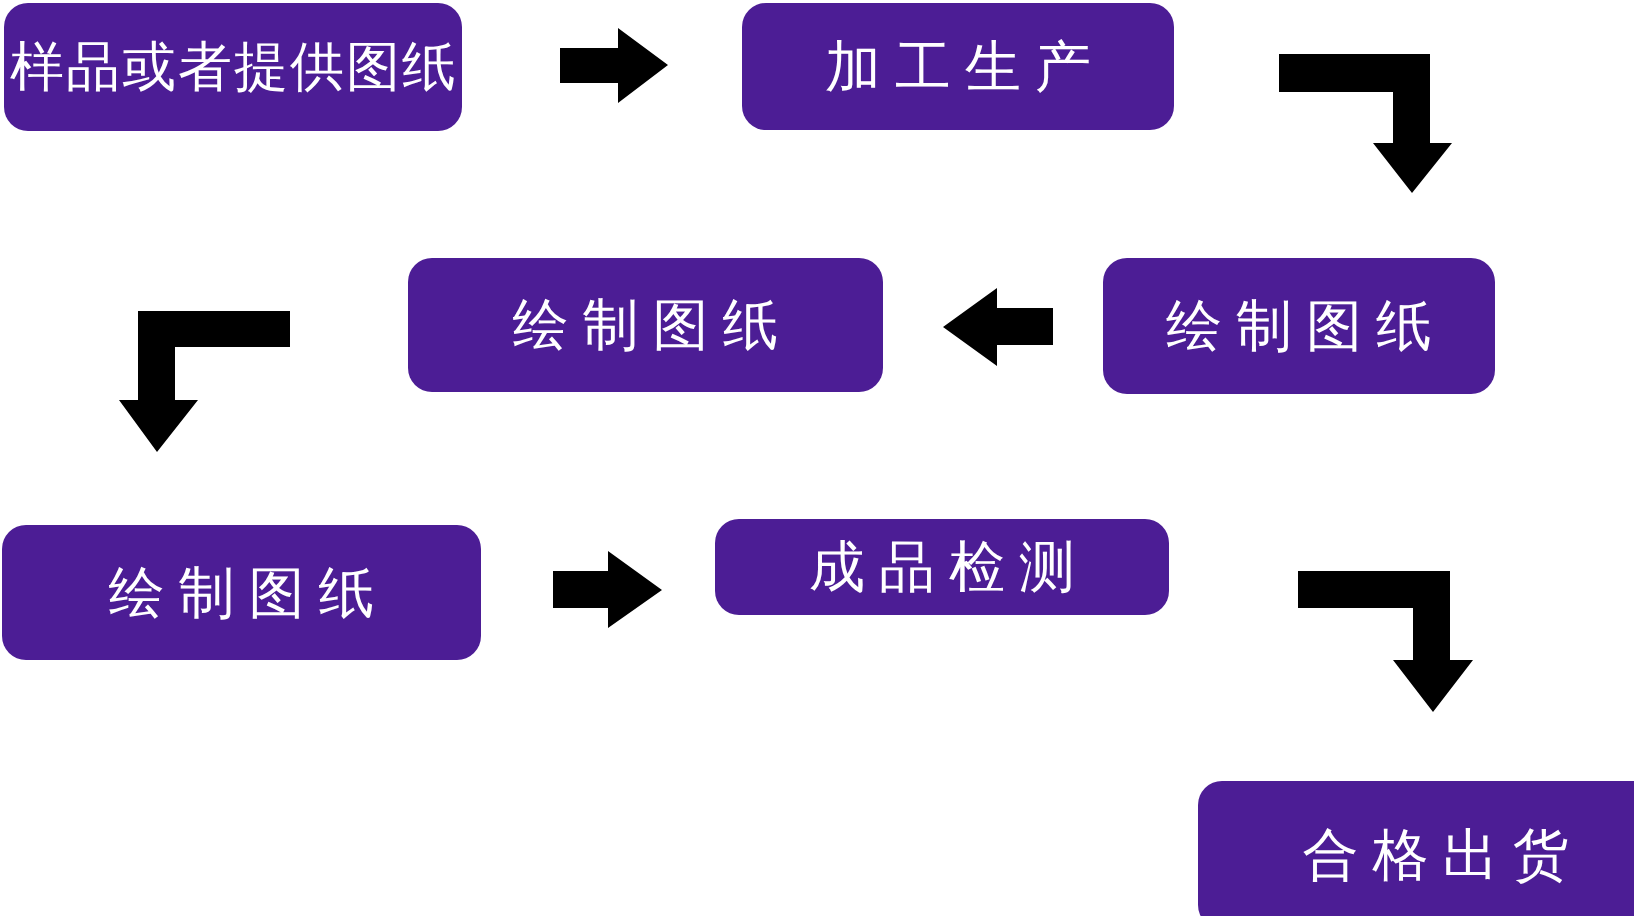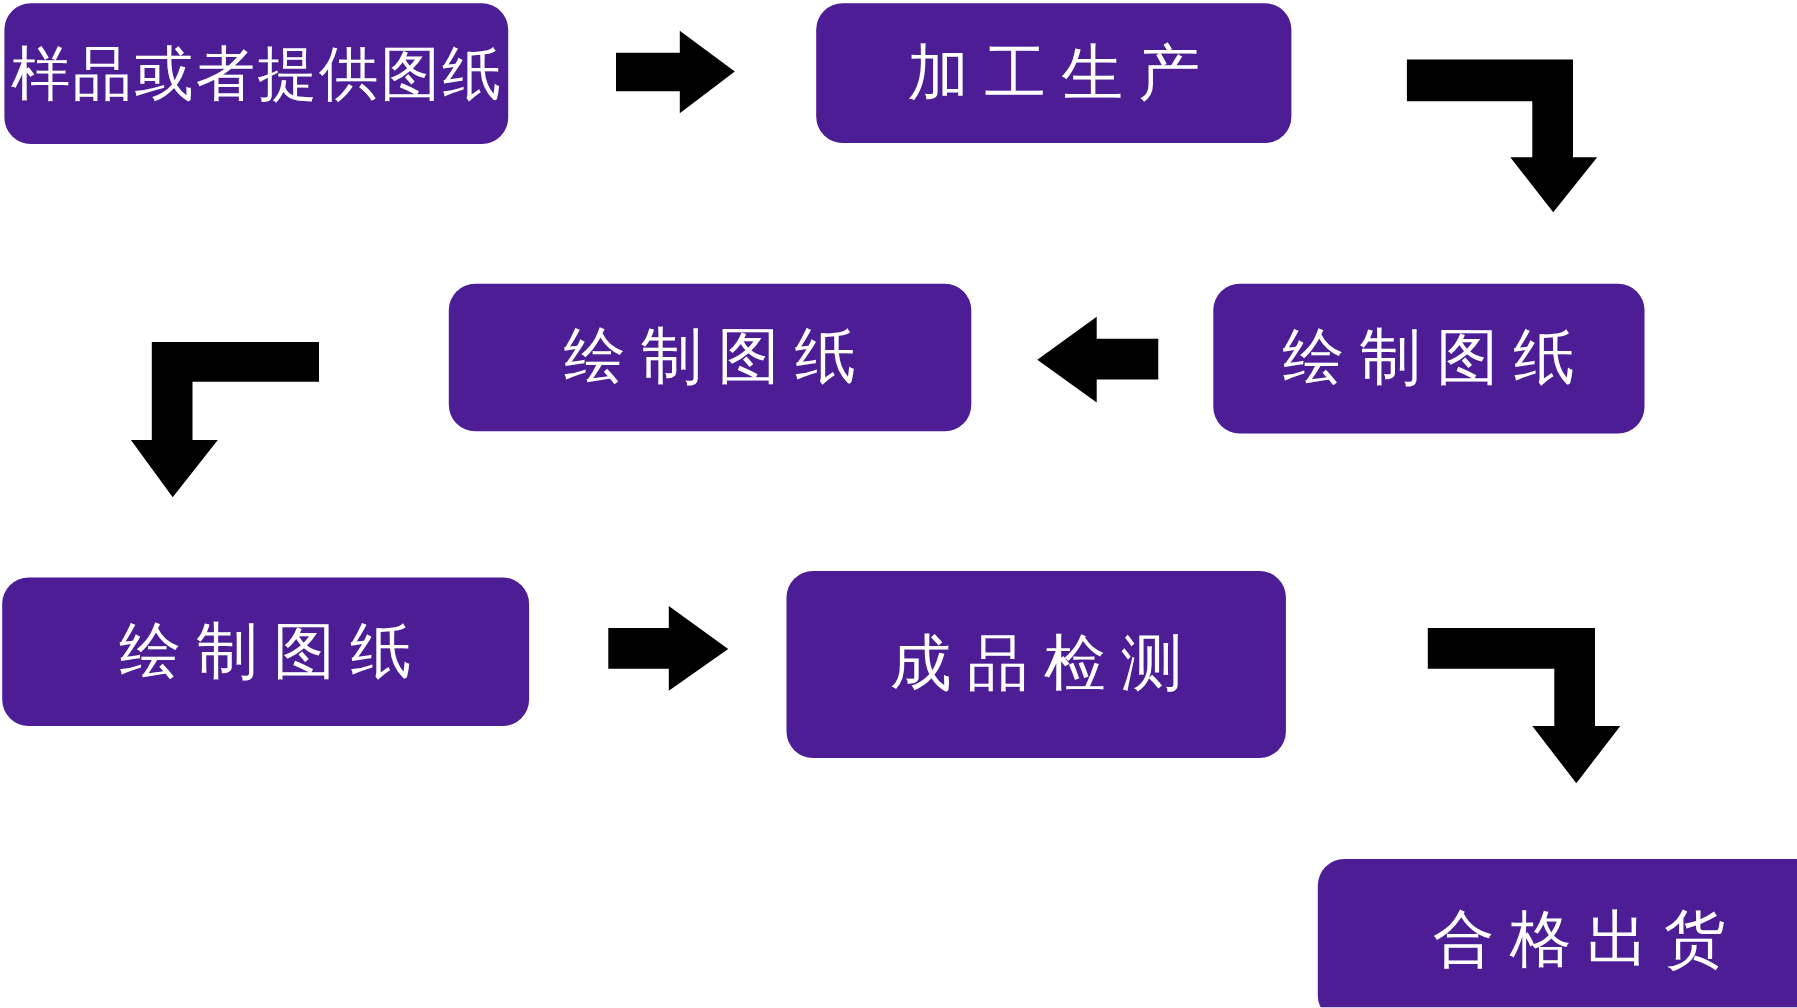--- a/index.html
+++ b/index.html
@@ -40,21 +40,21 @@
     letter-spacing: 14px;
     text-indent: 14px;
     white-space: nowrap;
     line-height: 1;
   }
   #step1 { left: 4px;    top: 3px;   width: 458px; height: 128px; font-size: 54px; letter-spacing: 2px; text-indent: 2px; }
   #step2 { left: 742px;  top: 3px;   width: 432px; height: 127px; }
   #step3 { left: 1103px; top: 258px; width: 392px; height: 136px; }
   #step4 { left: 408px;  top: 258px; width: 475px; height: 134px; }
   #step5 { left: 2px;    top: 525px; width: 479px; height: 135px; }
-  #step6 { left: 715px;  top: 519px; width: 454px; height: 170px; }
+  #step6 { left: 715px;  top: 519px; width: 454px; height: 96px; }
   #step7 { left: 1198px; top: 781px; width: 475px; height: 148px; }
 </style>
 </head>
 <body>
 
 <div class="canvas">
 
   <svg class="arrow-layer" viewBox="0 0 1634 916" xmlns="http://www.w3.org/2000/svg" aria-hidden="true">
     <polygon points="560,48 618,48 618,28 668,65 618,103 618,83 560,83"></polygon>
     <polygon points="1279,54 1430,54 1430,143 1452,143 1412,193 1373,143 1393,143 1393,92 1279,92"></polygon>

